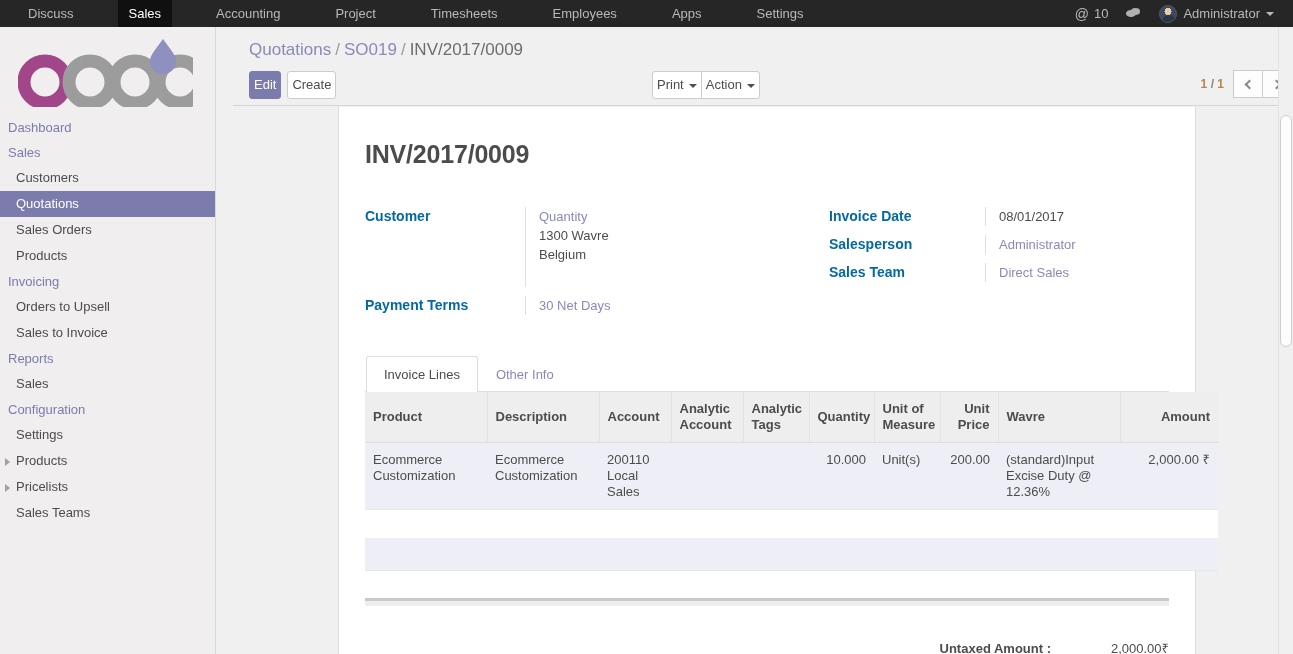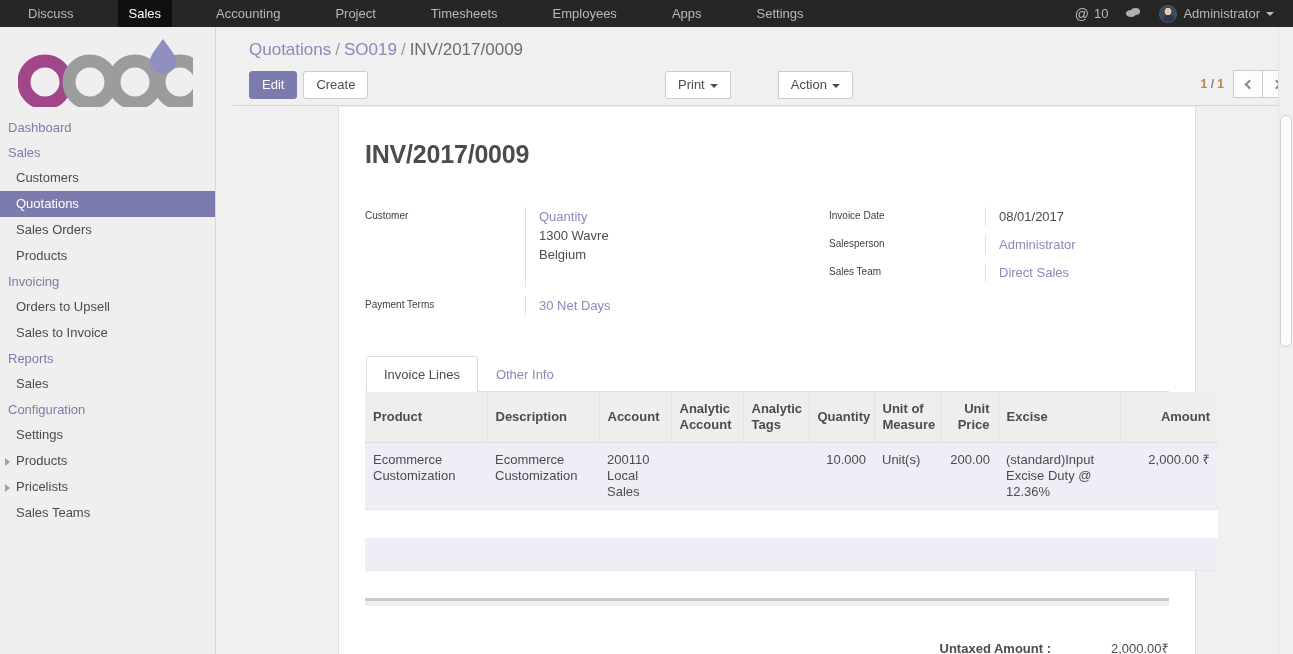--- a/index.html
+++ b/index.html
@@ -123,32 +123,32 @@
     font-size: 17px; line-height: 22px; color: #777777;
     white-space: nowrap;
   }
   #breadcrumb a { color: #8a89ba; text-decoration: none; cursor: pointer; }
   #breadcrumb .sep { color: #9b9b9b; margin: 0 4px; }
   #breadcrumb .current { color: #6d6d6d; }
 
   #btn-group-left { position: absolute; left: 16px; top: 44px; display: flex; gap: 6px; }
   .btn {
     font-size: 13px; line-height: 16px;
-    padding: 5px 12px;
+    padding: 5px 4px;
     border-radius: 3px;
     border: 1px solid #cccccc;
     background: #ffffff;
     color: #4c4c4c;
     cursor: pointer;
     white-space: nowrap;
   }
   .btn.primary {
     background: #7c7bad; border-color: #7c7bad; color: #ffffff;
   }
-  #btn-group-mid { position: absolute; left: 432px; top: 44px; display: flex; gap: 48px; }
+  #btn-group-mid { position: absolute; left: 419px; top: 44px; display: flex; }
   #btn-group-mid .btn { border-radius: 0; margin-left: -1px; }
   #btn-group-mid .btn:first-child { border-radius: 3px 0 0 3px; margin-left: 0; }
   #btn-group-mid .btn:last-child  { border-radius: 0 3px 3px 0; }
   .btn .caret {
     display: inline-block; width: 0; height: 0; margin-left: 5px;
     vertical-align: middle;
     border-left: 4px solid transparent; border-right: 4px solid transparent;
     border-top: 4px solid #4c4c4c;
   }
 
@@ -198,21 +198,21 @@
     letter-spacing: -0.2px; margin: 10px 0 0 0; line-height: 30px;
   }
 
   
   #fieldzone { display: flex; margin-top: 38px; }
   .fgroup { width: 50%; }
   .fgroup.right { padding-left: 62px; }
   .frow { display: flex; margin-bottom: 9px; }
   .flabel {
     width: 160px; flex: none;
-    font-size: 10px; font-weight: normal; color: #404040;
+    font-size: 14px; font-weight: bold; color: #0369a1;
     line-height: 18px; padding-right: 8px;
   }
   .fgroup.right .flabel { width: 156px; }
   .fvalue {
     font-size: 13px; color: #4c4c4c; line-height: 19px;
     border-left: 1px solid #e0e0e0;
     padding-left: 13px; flex: 1;
   }
   .fvalue .lnk { color: #8a89ba; cursor: pointer; }
   .fvalue .line { display: block; }
@@ -459,21 +459,21 @@
             <thead>
               <tr>
                   <th>Product</th>
                   <th>Description</th>
                   <th>Account</th>
                   <th>Analytic Account</th>
                   <th>Analytic Tags</th>
                   <th class="num">Quantity</th>
                   <th>Unit of Measure</th>
                   <th class="num">Unit Price</th>
-                  <th>Excise</th>
+                  <th>Wavre</th>
                   <th class="num">Amount</th>
                 </tr>
             </thead>
             <tbody>
                 <tr>
                   <td>Ecommerce Customization</td>
                   <td>Ecommerce Customization</td>
                   <td>200110 Local Sales</td>
                   <td></td>
                   <td></td>

